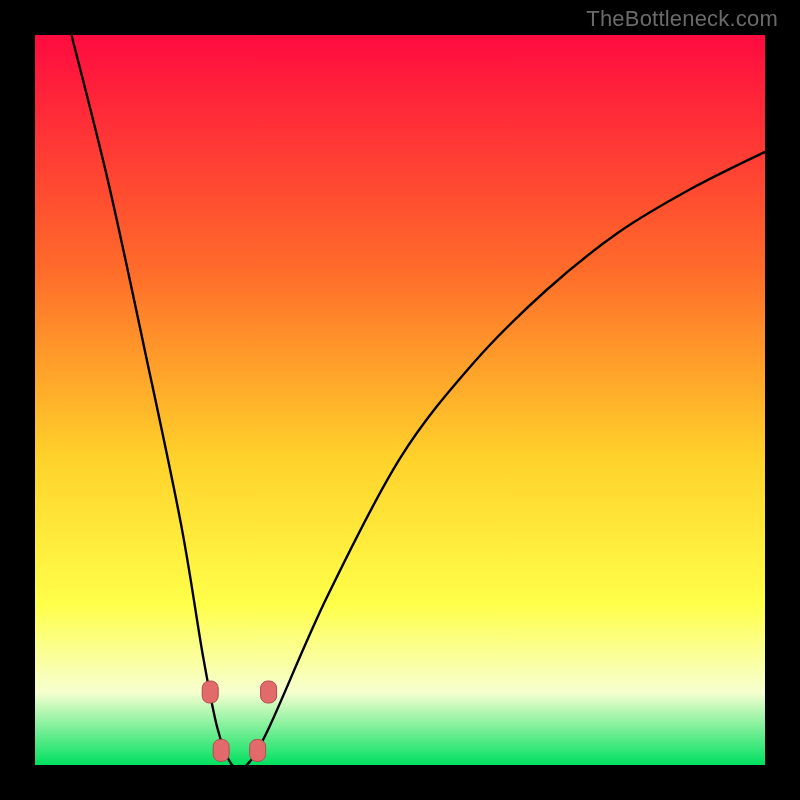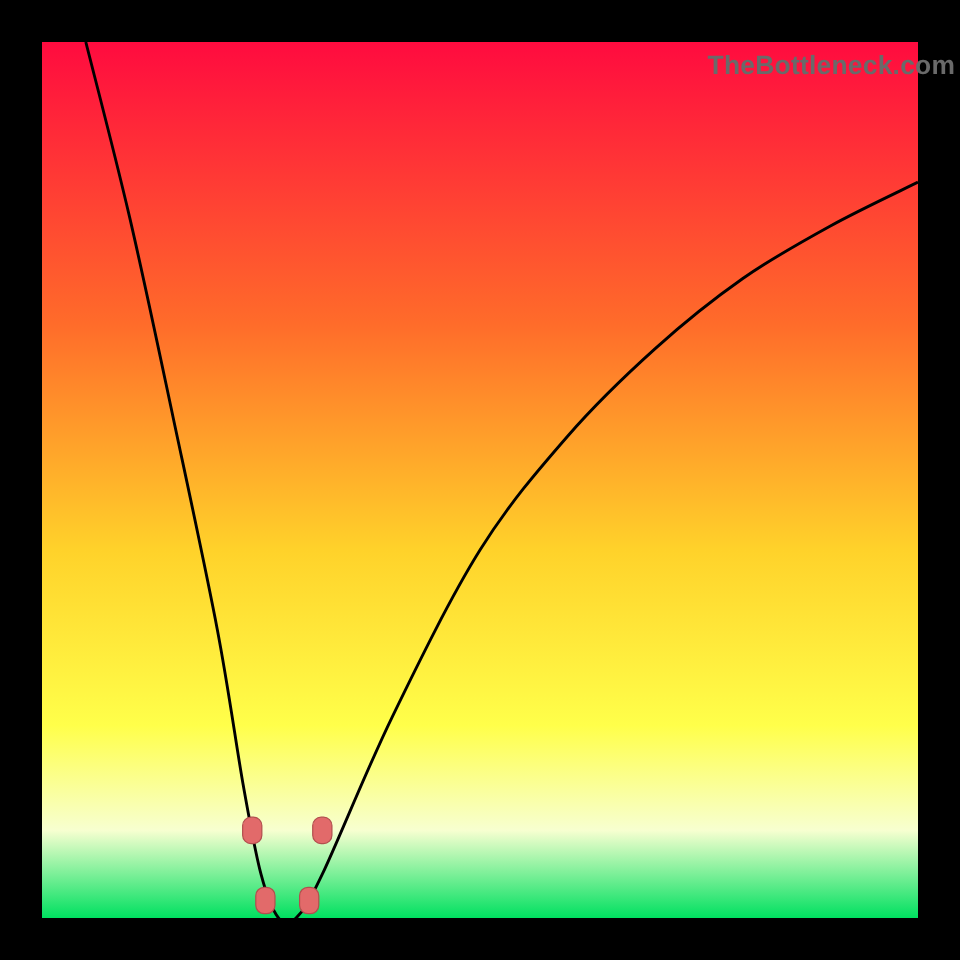--- a/index.html
+++ b/index.html
@@ -13,27 +13,26 @@
   }
   .frame {
     position: absolute;
     left: 0; top: 0;
     width: 800px; height: 800px;
     background: #000;
   }
   .watermark {
     position: absolute;
     top: 6px;
-    right: 4px;
+    right: 22px;
     color: #6a6a6a;
     font-size: 22px;
-    font-weight: 700;
+    font-weight: 400;
     letter-spacing: 0.2px;
     z-index: 10;
-    margin-top: 36px;
   }
   svg {
     position: absolute;
     left: 0; top: 0;
   }
 </style>
 </head>
 <body>
 <div class="frame">
 

